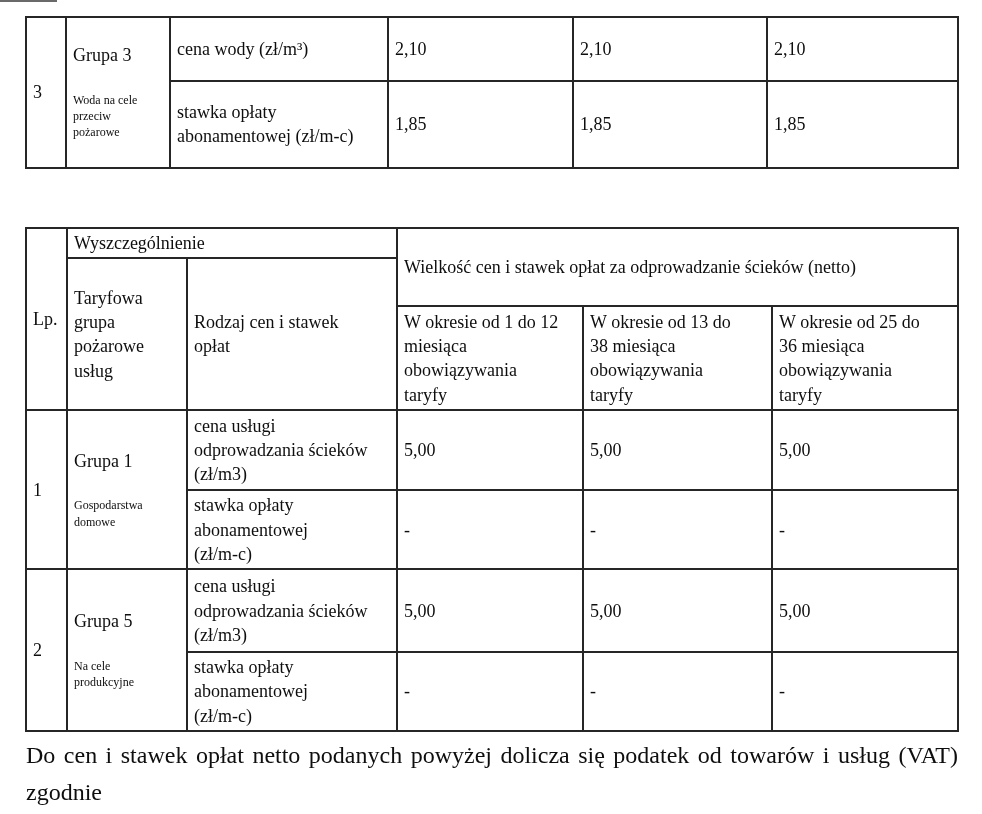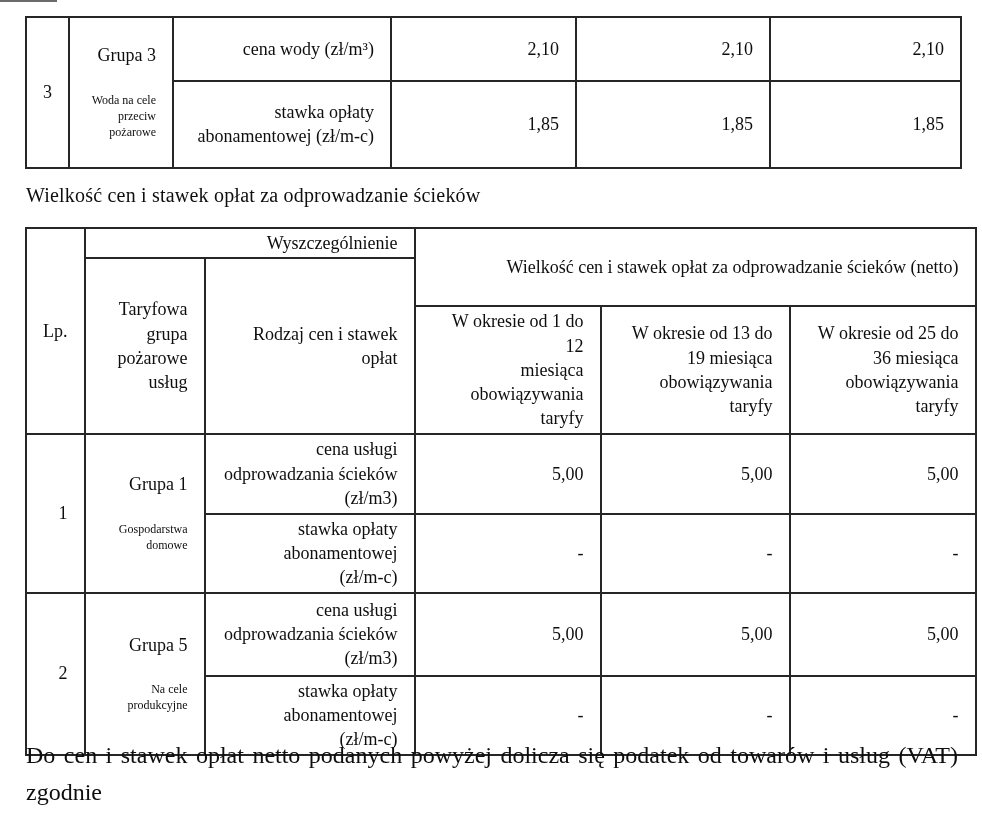--- a/index.html
+++ b/index.html
@@ -19,23 +19,23 @@
     background: #6a6a6a;
   }
   table.doc-table {
     position: absolute;
     border-collapse: collapse;
     table-layout: fixed;
   }
   table.doc-table td {
     border: 2px solid #262626;
     font-size: 18px;
-    text-align: right;
+    text-align: left;
     vertical-align: middle;
-    padding: 2px 16px;
+    padding: 2px 6px;
     line-height: 1.35;
     white-space: pre-line;
     overflow: hidden;
   }
   table.water-table { left: 25px; top: 16px; }
   table.sewage-table { left: 25px; top: 227px; }
   td.label-cell { text-align: left; padding-left: 7px; }
   td.value-cell { font-size: 18px; margin-left: 13px; }
   .group-name { display: block; font-size: 18px; line-height: 1.3; }
   .group-desc { display: block; font-size: 12px; line-height: 1.35; }
@@ -94,21 +94,20 @@
       <tr style="height:65px">
         <td class="label-cell">stawka opłaty
 abonamentowej (zł/m-c)</td>
         <td class="value-cell">1,85</td>
         <td class="value-cell">1,85</td>
         <td class="value-cell">1,85</td>
       </tr>
     </tbody>
   </table>
 
-  <div class="section-heading">Wielkość cen i stawek opłat za odprowadzanie ścieków</div>
 
   <table class="doc-table sewage-table">
     <colgroup>
       <col style="width:41px">
         <col style="width:120px">
         <col style="width:210px">
       <col style="width:186px">
         <col style="width:189px">
         <col style="width:186px">
     </colgroup>
@@ -125,21 +124,21 @@
 usług</td>
         <td rowspan="2" class="header-cell">Rodzaj cen i stawek
 opłat</td>
       </tr>
       <tr style="height:104px">
         <td class="period-cell">W okresie od 1 do 12
 miesiąca
 obowiązywania
 taryfy</td>
         <td class="period-cell">W okresie od 13 do
-19 miesiąca
+38 miesiąca
 obowiązywania
 taryfy</td>
         <td class="period-cell">W okresie od 25 do
 36 miesiąca
 obowiązywania
 taryfy</td>
       </tr>
 
       <tr style="height:80px">
         <td rowspan="2">1</td>

